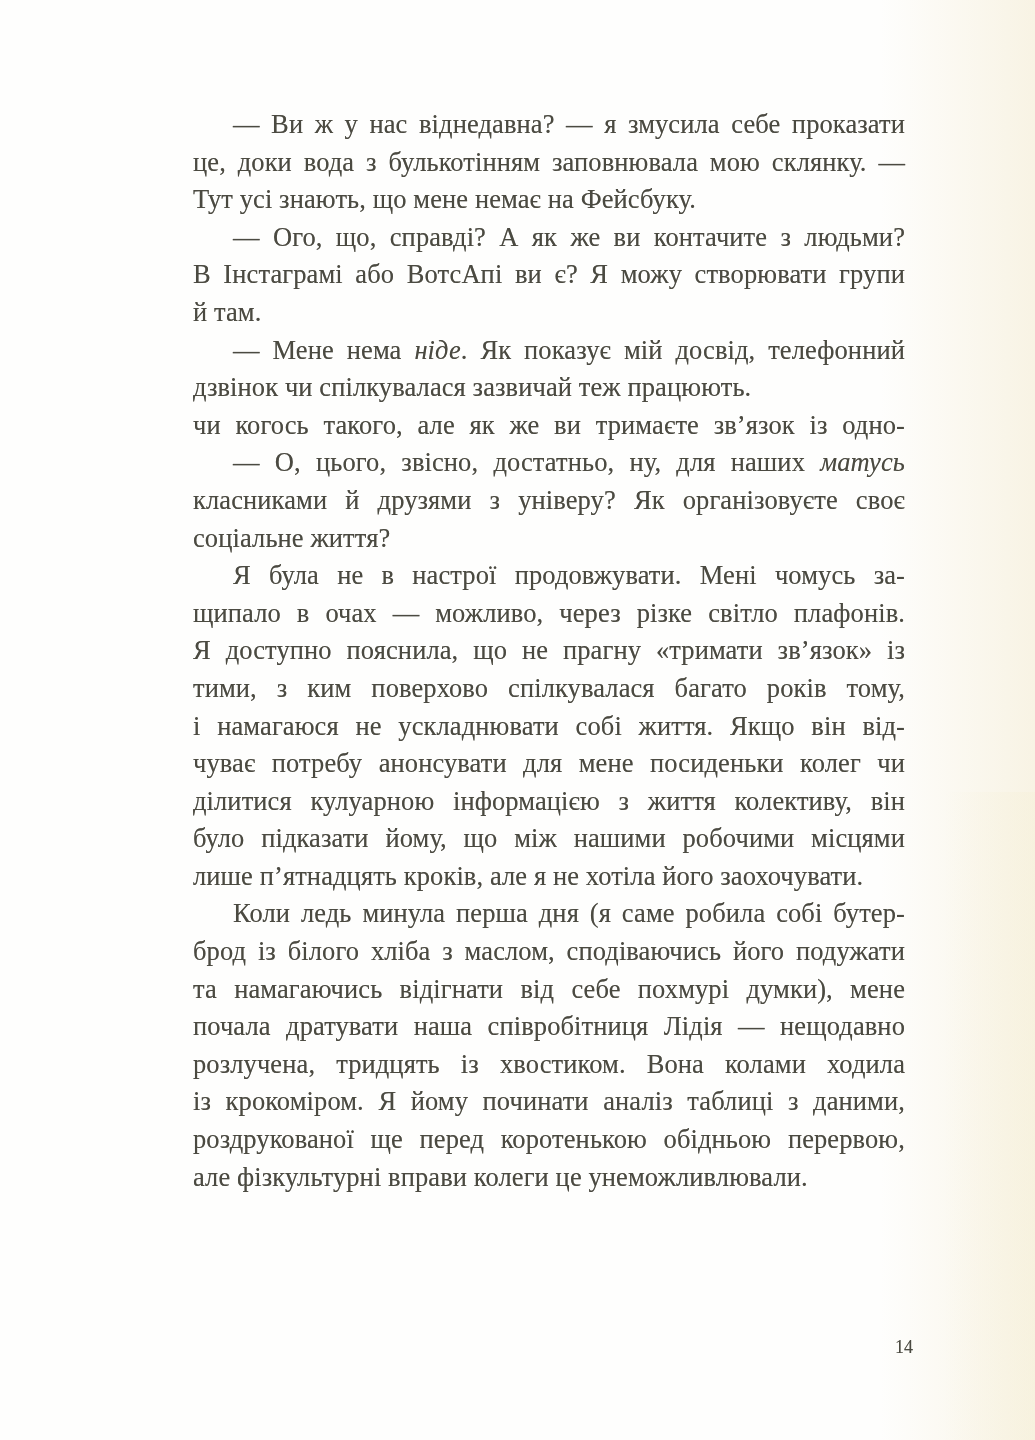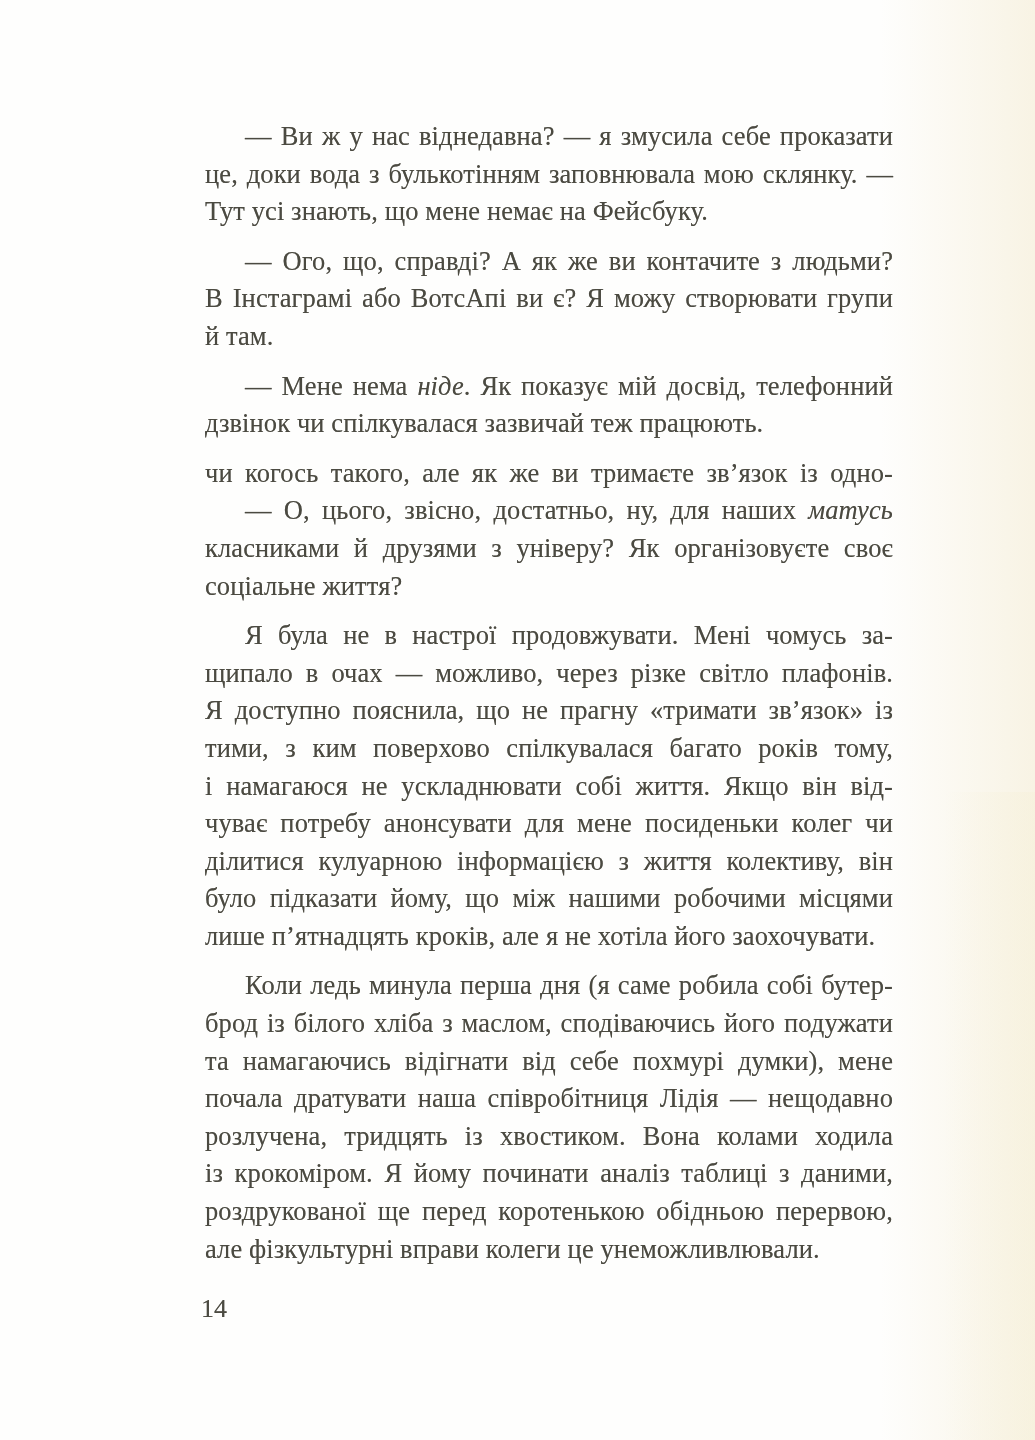--- a/index.html
+++ b/index.html
@@ -13,38 +13,38 @@
     position:absolute;inset:0;
     background:linear-gradient(90deg,#fefefd 0%,#fefefd 85%,var(--edge,#f8f3e4) 100%);
   }
   .paper::after{ 
     content:"";position:absolute;right:0;top:55%;width:90px;height:45%;
     background:linear-gradient(90deg,rgba(248,243,224,0) 0%,rgba(246,240,216,.45) 100%);
   }
   .text-block{
     position:absolute;left:193px;top:106px;width:712px;
   }
-  .para{margin:12px;padding:0}
+  .para{margin:0;padding:0}
   .line{
     font-size:26.5px;
     line-height:37.6px;
     height:37.6px;
     letter-spacing:.1px;
     text-align:justify;
     -moz-text-align-last:justify;
     text-align-last:justify;
     white-space:normal;
     text-shadow:0 0 .5px rgba(75,74,65,.5);
   }
   .line.indent{padding-left:40px}
   .line.last{text-align-last:left;-moz-text-align-last:left}
   .it{font-style:italic}
   .page-number{
-    position:absolute;top:1292px;left:193px;width:712px;
-    text-align:left;font-size:26px;line-height:34px;
+    position:absolute;top:1330px;left:193px;width:712px;
+    text-align:right;font-size:18px;line-height:34px;
     transform:translateX(8px);
     color:var(--ink,#4b4a41);
     text-shadow:0 0 .5px rgba(75,74,65,.5);
   }
 </style>
 </head>
 <body style="--ink: #4b4a41; --edge: #f8f3e4;">
 
 <div class="paper"></div>
 

